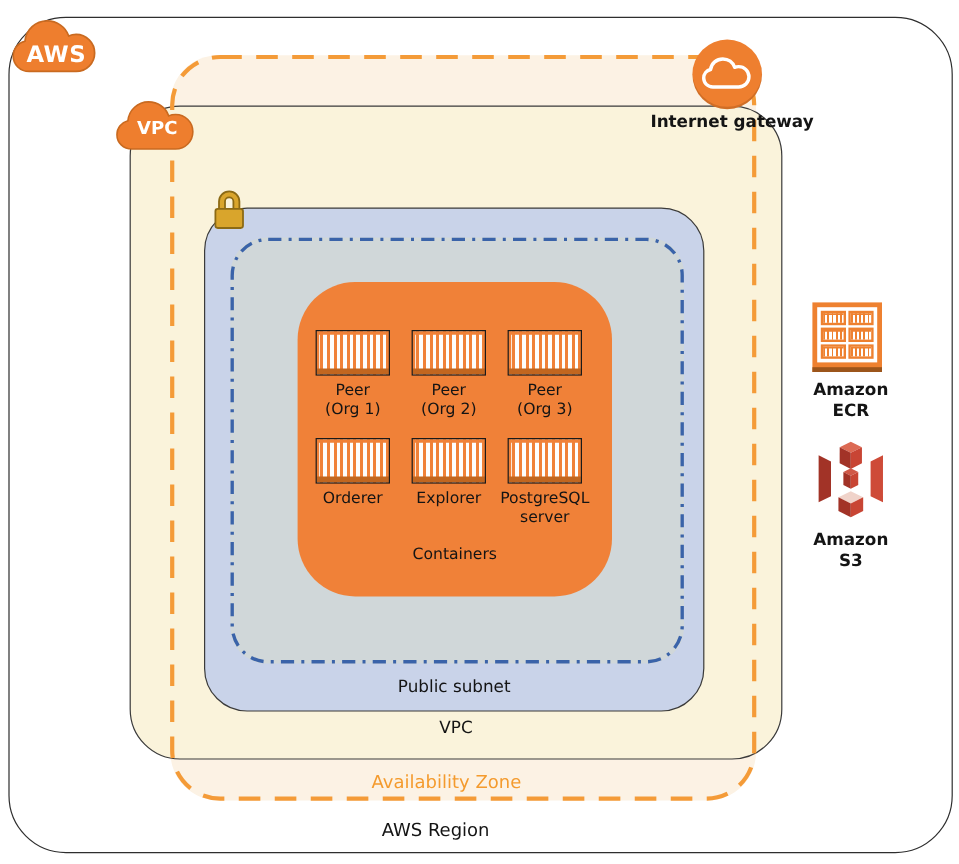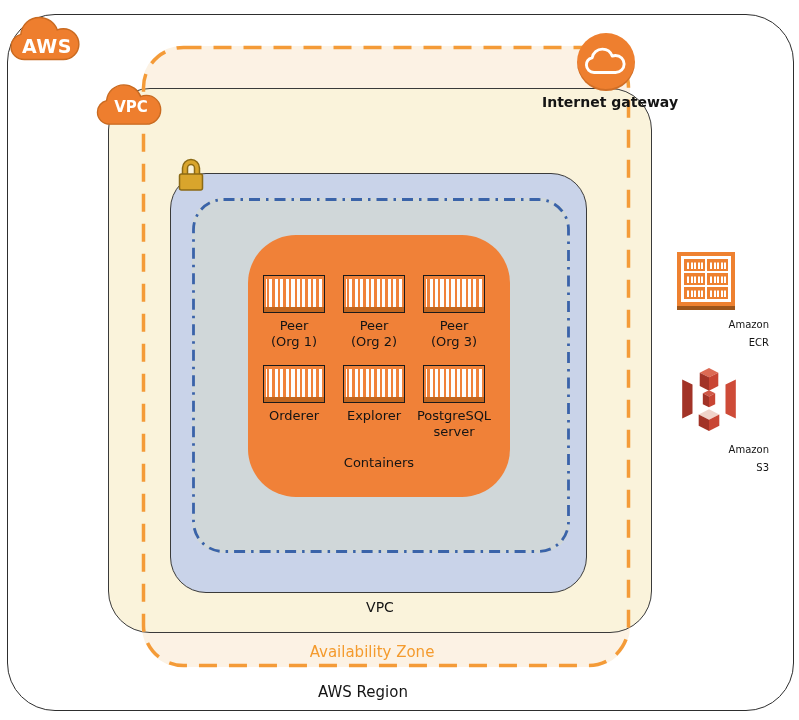--- a/index.html
+++ b/index.html
@@ -27,21 +27,21 @@
 
   
   .lbl { position:absolute; text-align:center; }
   .containers-label { left:248px; top:455px; width:262px; font-size:13px; }
   .ec2-label   { left:192px; top:508px; width:378px; font-size:14px; font-weight:bold; }
   .subnet-label{ left:170px; top:565px; width:417px; font-size:14px; }
   .vpc-label   { left:108px; top:598px; width:544px; font-size:14px; line-height:18px; }
   .az-label    { left:128px; top:643px; width:488px; font-size:15px; font-weight:normal; color:#F49B2E; }
   .region-label{ left:0px;   top:683px; width:726px; font-size:15px; }
   .igw-label   { left:510px; top:94px;  width:200px; font-size:14px; font-weight:bold; }
-  .svc-label   { width:120px; font-size:10px; font-weight:normal; line-height:18px; text-align:right; }
+  .svc-label   { width:120px; font-size:14px; font-weight:bold; line-height:18px; text-align:center; }
 
   
   .cloud-wrap { text-align:center; }
   .cloud-text { position:absolute; width:100%; text-align:center; color:#fff; font-weight:bold; }
   .aws-cloud  { left:10px; top:14px; width:74px; height:50px; }
   .aws-cloud .cloud-text { top:21px; font-size:19px; letter-spacing:0.5px; }
   .vpc-cloud  { left:96px; top:82px; width:70px; height:46px; }
   .vpc-cloud .cloud-text { top:16px; font-size:15px; }
 
   
@@ -114,20 +114,21 @@
   </div>
   <div class="abs tile" style="left:409px; top:365px;">
     <span class="cicon"></span>
     <div class="tlabel">
         <div>PostgreSQL</div>
         <div>server</div>
       </div>
   </div>
 
   <div class="lbl containers-label">Containers</div>
+  <div class="lbl subnet-label">Public subnet</div>
   <div class="lbl vpc-label">
     <div>VPC</div>
   </div>
   <div class="lbl az-label">Availability Zone</div>
   <div class="lbl region-label">AWS Region</div>
   <div class="lbl igw-label">Internet gateway</div>
 
   <div class="abs cloud-wrap aws-cloud">
     <svg width="74" height="50" viewBox="0 0 72 48">
       <path d="M 14 44 C 6.5 44 1 38.5 1 31.5 C 1 25.5 5 20.8 10.5 19.5 C 11.5 10 19 3 28.5 3 C 36.5 3 43.5 8 46 15.2 C 47.8 14.4 49.8 14 52 14 C 60.3 14 67 20.7 67 29 C 67 37.3 60.3 44 52 44 Z" fill="#EE7E2E" stroke="#C96A20" stroke-width="1.4"></path>

